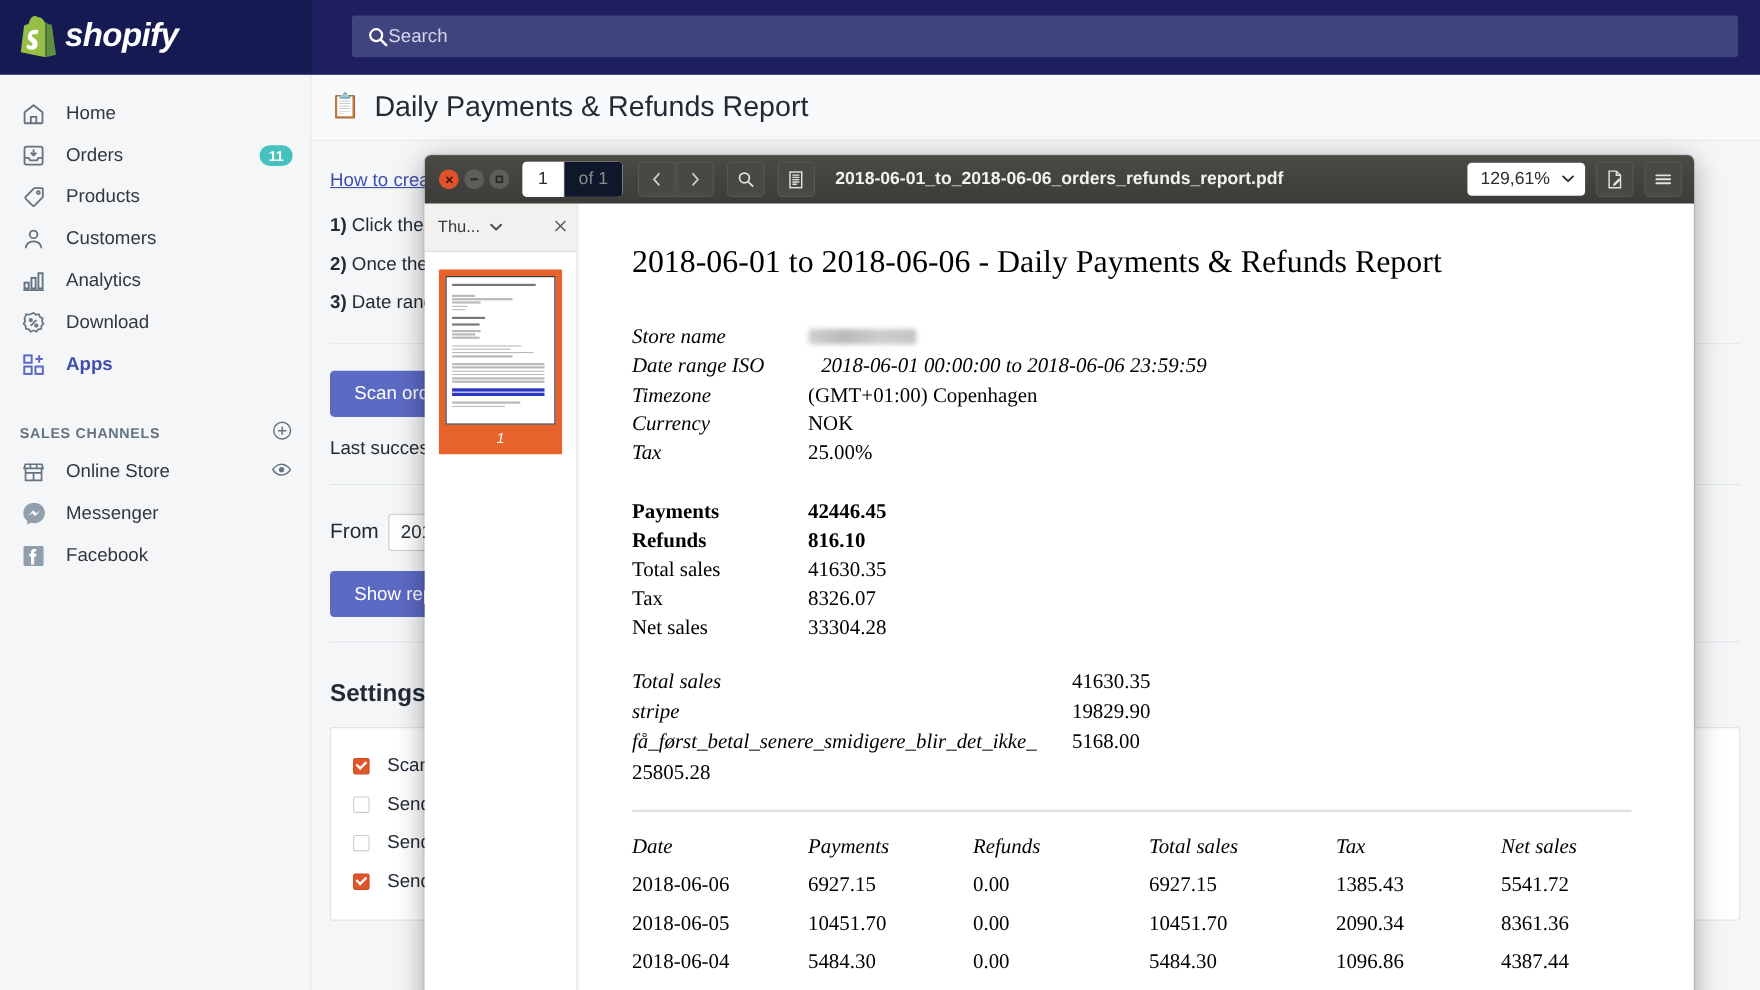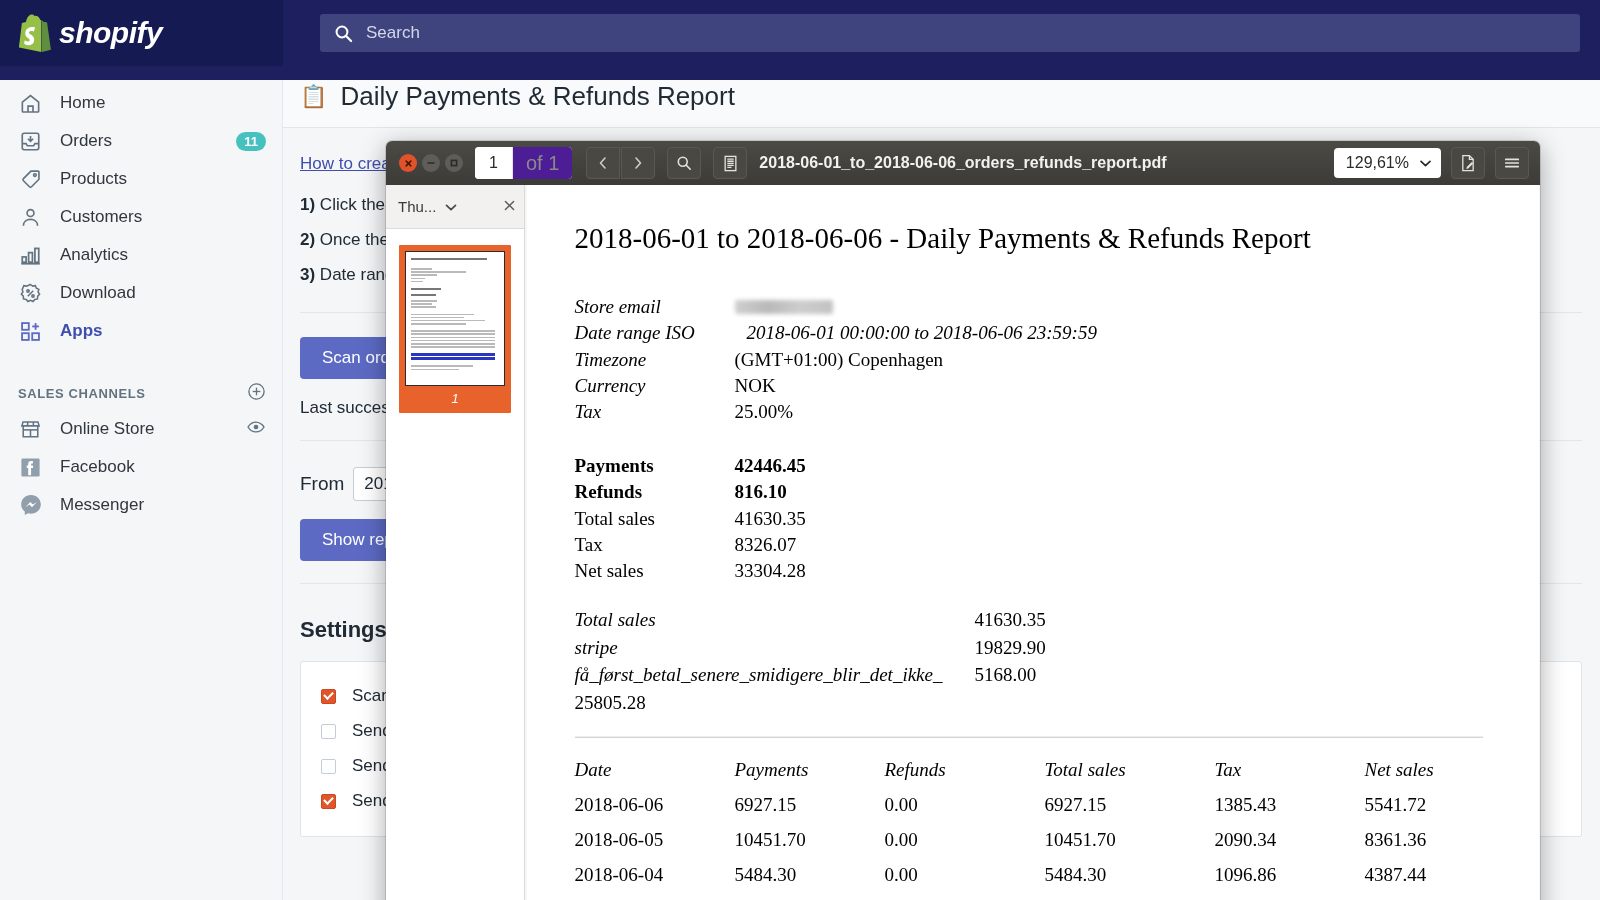--- a/index.html
+++ b/index.html
@@ -7,39 +7,39 @@
     width: 1600px; height: 900px;
     overflow: hidden;
     font-family: "Liberation Sans", sans-serif;
     background: #f4f6f8;
   }
 
   
   #app { position: relative; width: 1600px; height: 900px; }
 
   .topbar {
-    position: absolute; left: 0; top: 0; width: 1600px; height: 80px;
+    position: absolute; left: 0; top: 0; width: 1600px; height: 68px;
     background: #1d1f5e; z-index: 2;
   }
   .logo-zone {
     position: absolute; left: 0; top: 0; width: 283px; height: 66px;
     background: #151a52; display: flex; align-items: center; padding-left: 18px;
   }
   .logo-bag { width: 34px; height: 38px; position: relative; }
   .logo-word {
     color: #fff; font-size: 30px; font-style: italic; font-weight: 700;
     letter-spacing: -0.5px; margin-left: 7px;
   }
   .search-wrap {
     position: absolute; left: 320px; top: 14px; width: 1260px; height: 38px;
     background: #3f447e; border-radius: 3px; display: flex; align-items: center;
     padding-left: 14px;
   }
   .search-icon { width: 19px; height: 19px; flex: 0 0 auto; }
-  .search-placeholder { color: #d4d7ea; font-size: 17px; margin-left: 13px; }
+  .search-placeholder { color: #d4d7ea; font-size: 17px; }
 
   .sidebar {
     position: absolute; left: 0; top: 66px; width: 283px; height: 834px;
     background: #f4f6f8; border-right: 1px solid #e6e9ec; z-index: 1;
   }
   .nav-item {
     height: 38px; display: flex; align-items: center; padding: 0 16px 0 18px;
     color: #31373d; font-size: 17px; position: relative;
   }
   .nav-item .ico { width: 25px; height: 25px; flex: 0 0 25px; margin-right: 17px;
@@ -125,22 +125,22 @@
   .pagebox {
     display: flex; align-items: stretch; height: 32px; background: #fff;
     border-radius: 4px; overflow: hidden; margin-right: 14px;
   }
   .pagebox .num {
     width: 38px; display: flex; align-items: center; justify-content: center;
     font-size: 16px; color: #2b2b2b; background: #fff;
     border-right: 1px solid #e3e3e3;
   }
   .pagebox .of {
-    padding: 0 13px; display: flex; align-items: center; font-size: 20px;
-    color: #8a8a8a; background: #4c1d95;
+    padding: 0 13px; display: flex; align-items: center; font-size: 16px;
+    color: #8a8a8a; background: #0f172a;
   }
   .tgrp { display: flex; gap: 1px; margin-right: 12px; }
   .tbtn {
     width: 34px; height: 32px; display: flex; align-items: center;
     justify-content: center; background: #4a4843; border: 1px solid #5a5852;
   }
   .tgrp .tbtn:first-child { border-radius: 4px 0 0 4px; }
   .tgrp .tbtn:last-child { border-radius: 0 4px 4px 0; }
   .tbtn.solo { border-radius: 4px; margin-right: 12px; }
   .pdf-filename {
@@ -349,36 +349,36 @@
       <span class="trail-ico">
         <svg width="20" height="20" viewBox="0 0 22 22" fill="none" stroke="#637381" stroke-width="1.5">
           <path d="M2.2 11S5.5 5.6 11 5.6 19.8 11 19.8 11 16.5 16.4 11 16.4 2.2 11 2.2 11z"></path>
           <circle cx="11" cy="11" r="2.6" fill="#637381" stroke="none"></circle>
         </svg>
       </span>
     </div>
 
     <div class="nav-item">
       <span class="ico">
+        <svg width="24" height="24" viewBox="0 0 24 24">
+          <path d="M12 2.1C6.5 2.1 2.2 6.2 2.2 11.4c0 2.9 1.4 5.5 3.6 7.2v3.5l3.3-1.8c.9.25 1.9.4 2.9.4 5.5 0 9.8-4.1 9.8-9.3S17.5 2.1 12 2.1z" fill="#919eab"></path>
+          <path d="M6.3 14.2l5-5.3 2.5 2.6 4.1-2.6-5 5.3-2.5-2.6z" fill="#fff"></path>
+        </svg>
+      </span>
+      <span>Messenger</span>
+    </div>
+
+    <div class="nav-item">
+      <span class="ico">
         <svg width="23" height="23" viewBox="0 0 24 24">
           <rect x="2.5" y="2.5" width="19" height="19" rx="1.5" fill="#919eab"></rect>
           <path d="M14.7 12.4h-2.1v7.6H9.6v-7.6H8.1V9.9h1.5V8.3c0-1.9.8-3.1 3-3.1h1.9v2.5h-1.2c-.6 0-.7.25-.7.75V9.9h2z" fill="#fff"></path>
         </svg>
       </span>
       <span>Facebook</span>
-    </div>
-
-    <div class="nav-item">
-      <span class="ico">
-        <svg width="24" height="24" viewBox="0 0 24 24">
-          <path d="M12 2.1C6.5 2.1 2.2 6.2 2.2 11.4c0 2.9 1.4 5.5 3.6 7.2v3.5l3.3-1.8c.9.25 1.9.4 2.9.4 5.5 0 9.8-4.1 9.8-9.3S17.5 2.1 12 2.1z" fill="#919eab"></path>
-          <path d="M6.3 14.2l5-5.3 2.5 2.6 4.1-2.6-5 5.3-2.5-2.6z" fill="#fff"></path>
-        </svg>
-      </span>
-      <span>Messenger</span>
     </div>
   </div>
 
   <div class="main">
     <div class="page-head">
       <span class="page-icon">📋</span>
       <span class="page-title">Daily Payments &amp; Refunds Report</span>
     </div>
     <div class="page-body">
       <a class="howto-link" href="#">How to create a report</a>
@@ -578,21 +578,21 @@
           </div>
         </div>
       </div>
 
       <div class="pdf-doc">
         <div class="page">
 
           <div class="doc-title">2018-06-01 to 2018-06-06 - Daily Payments &amp; Refunds Report</div>
 
           <div class="meta-row">
-            <span class="meta-k">Store email</span>
+            <span class="meta-k">Store name</span>
             <span class="meta-v"><span class="redact"></span></span>
           </div>
           <div class="meta-row">
             <span class="meta-k">Date range ISO</span>
             <span class="meta-v it">2018-06-01 00:00:00 to 2018-06-06 23:59:59</span>
           </div>
           <div class="meta-row">
             <span class="meta-k">Timezone</span>
             <span class="meta-v">(GMT+01:00) Copenhagen</span>
           </div>

